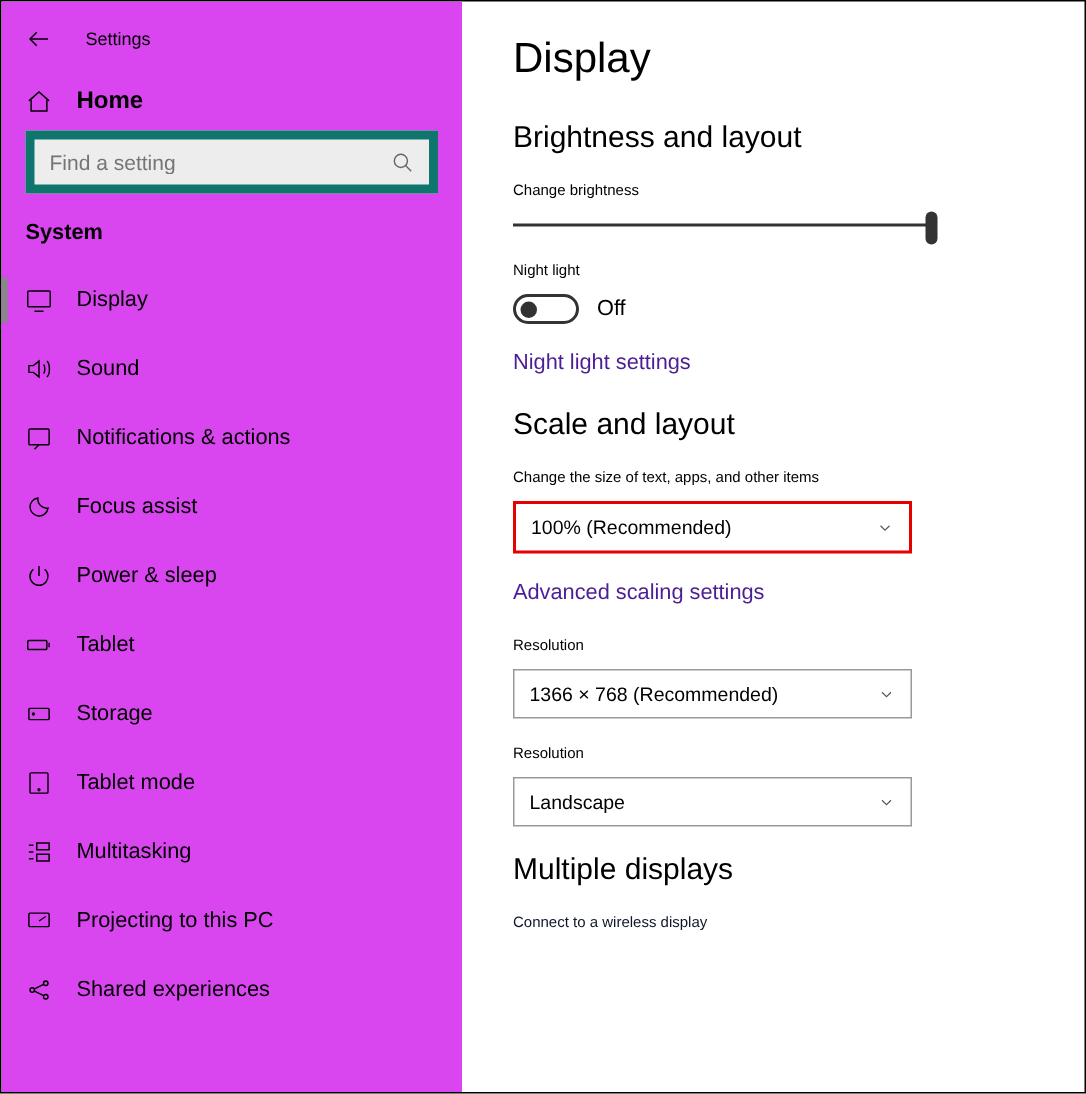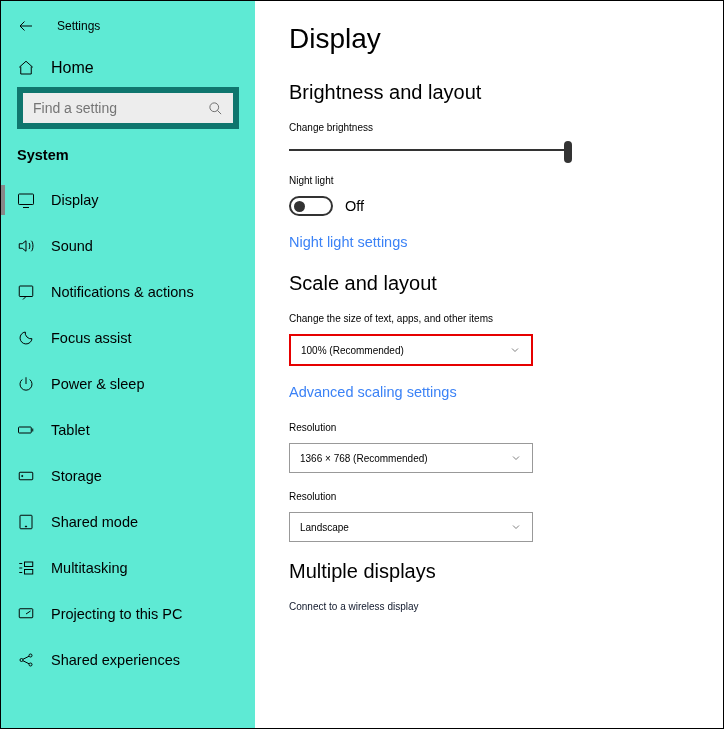--- a/index.html
+++ b/index.html
@@ -1,45 +1,45 @@
 <!DOCTYPE html>
 <html><head>
 <meta charset="utf-8">
 <style>
 * { margin: 0; padding: 0; box-sizing: border-box; font-family: "Segoe UI", Arial, sans-serif; }
 body { width: 724px; height: 729px; border: 1px solid #000; display: flex; overflow: hidden; background: #fff; }
-.sidebar { width: 254px; background: #5eead4; display: flex; flex-direction: column; padding-top: 12px; }
+.sidebar { width: 307px; background: #d946ef; display: flex; flex-direction: column; padding-top: 12px; }
 .top-row { display: flex; align-items: center; padding: 4px 16px 14px 16px; gap: 22px; }
 .back-btn { cursor: pointer; }
 .window-title { font-size: 12px; color: #000; }
-.home-row { display: flex; align-items: center; gap: 16px; padding: 10px 16px 10px 16px; cursor: pointer; }
+.home-row { display: flex; align-items: center; gap: 16px; padding: 10px 16px 10px 16px; cursor: pointer; font-weight: bold; }
 .search-wrap { padding: 0 16px 18px 16px; }
 .search { display: flex; align-items: center; justify-content: space-between; border: 6px solid #0f766e; background: #ededed; padding: 7px 10px; }
 .search input { border: none; background: transparent; font-size: 14px; width: 100%; outline: none; color: #555; }
 .section-header { font-size: 14.5px; font-weight: 600; padding: 0 16px 14px 16px; }
 .nav-list { display: flex; flex-direction: column; }
 .nav-item { display: flex; align-items: center; gap: 16px; padding: 14px 16px; cursor: pointer; font-size: 14.5px; position: relative; }
 .nav-item.active::before { content: ""; position: absolute; left: 0; top: 8px; bottom: 8px; width: 4px; background: #888; }
 .nav-icon { width: 18px; height: 18px; display: flex; align-items: center; justify-content: center; flex-shrink: 0; }
 
 .main { flex: 1; padding: 22px 0 0 34px; overflow-y: auto; }
 .page-title { font-size: 28px; font-weight: 400; margin-bottom: 26px; }
 .h2 { font-size: 20px; font-weight: 400; margin-bottom: 18px; }
 .label { font-size: 10px; margin-bottom: 10px; }
-.link { font-size: 14.5px; color: #3b82f6; margin-bottom: 22px; cursor: pointer; }
+.link { font-size: 14.5px; color: #4c1d95; margin-bottom: 22px; cursor: pointer; }
 
 .slider-track { width: 278px; height: 2px; background: #333; position: relative; margin-bottom: 24px; margin-top: 16px; }
 .slider-thumb { position: absolute; right: -5px; top: -8px; width: 8px; height: 22px; background: #333; border-radius: 4px; cursor: pointer; }
 
 .toggle-row { display: flex; align-items: center; gap: 12px; margin-bottom: 18px; }
 .toggle { width: 44px; height: 20px; border-radius: 10px; border: 2px solid #333; position: relative; cursor: pointer; }
 .toggle-knob { width: 11px; height: 11px; border-radius: 50%; background: #333; position: absolute; left: 3px; top: 2.5px; }
 .toggle-label { font-size: 14.5px; text-align: right; }
 
-.dropdown { width: 244px; border: 1px solid #999; padding: 8px 10px; display: flex; justify-content: space-between; align-items: center; font-size: 10px; cursor: pointer; margin-bottom: 18px; background: #fff; }
+.dropdown { width: 266px; border: 1px solid #999; padding: 8px 10px; display: flex; justify-content: space-between; align-items: center; font-size: 13px; cursor: pointer; margin-bottom: 18px; background: #fff; }
 .dropdown.highlight { border: 2.5px solid #e60000; }
 .section { margin-bottom: 12px; }
 svg { display: block; }
 </style>
 </head>
 <body>
 
 <div class="sidebar">
   <div class="top-row">
     <span class="back-btn">
@@ -135,21 +135,21 @@
         </span>
       <span>Storage</span>
     </div>
     <div class="nav-item">
       <span class="nav-icon">
           <svg width="18" height="18" viewBox="0 0 24 24" fill="none" stroke="#000" stroke-width="1.3">
             <rect x="4" y="3" width="16" height="18" rx="1"></rect>
             <circle cx="12" cy="18" r="0.8" fill="#000"></circle>
           </svg>
         </span>
-      <span>Shared mode</span>
+      <span>Tablet mode</span>
     </div>
     <div class="nav-item">
       <span class="nav-icon">
           <svg width="18" height="18" viewBox="0 0 24 24" fill="none" stroke="#000" stroke-width="1.3">
             <path d="M3 6h4M3 12h4M3 18h4"></path>
             <rect x="10" y="4" width="11" height="6"></rect>
             <rect x="10" y="14" width="11" height="6"></rect>
           </svg>
         </span>
       <span>Multitasking</span>

